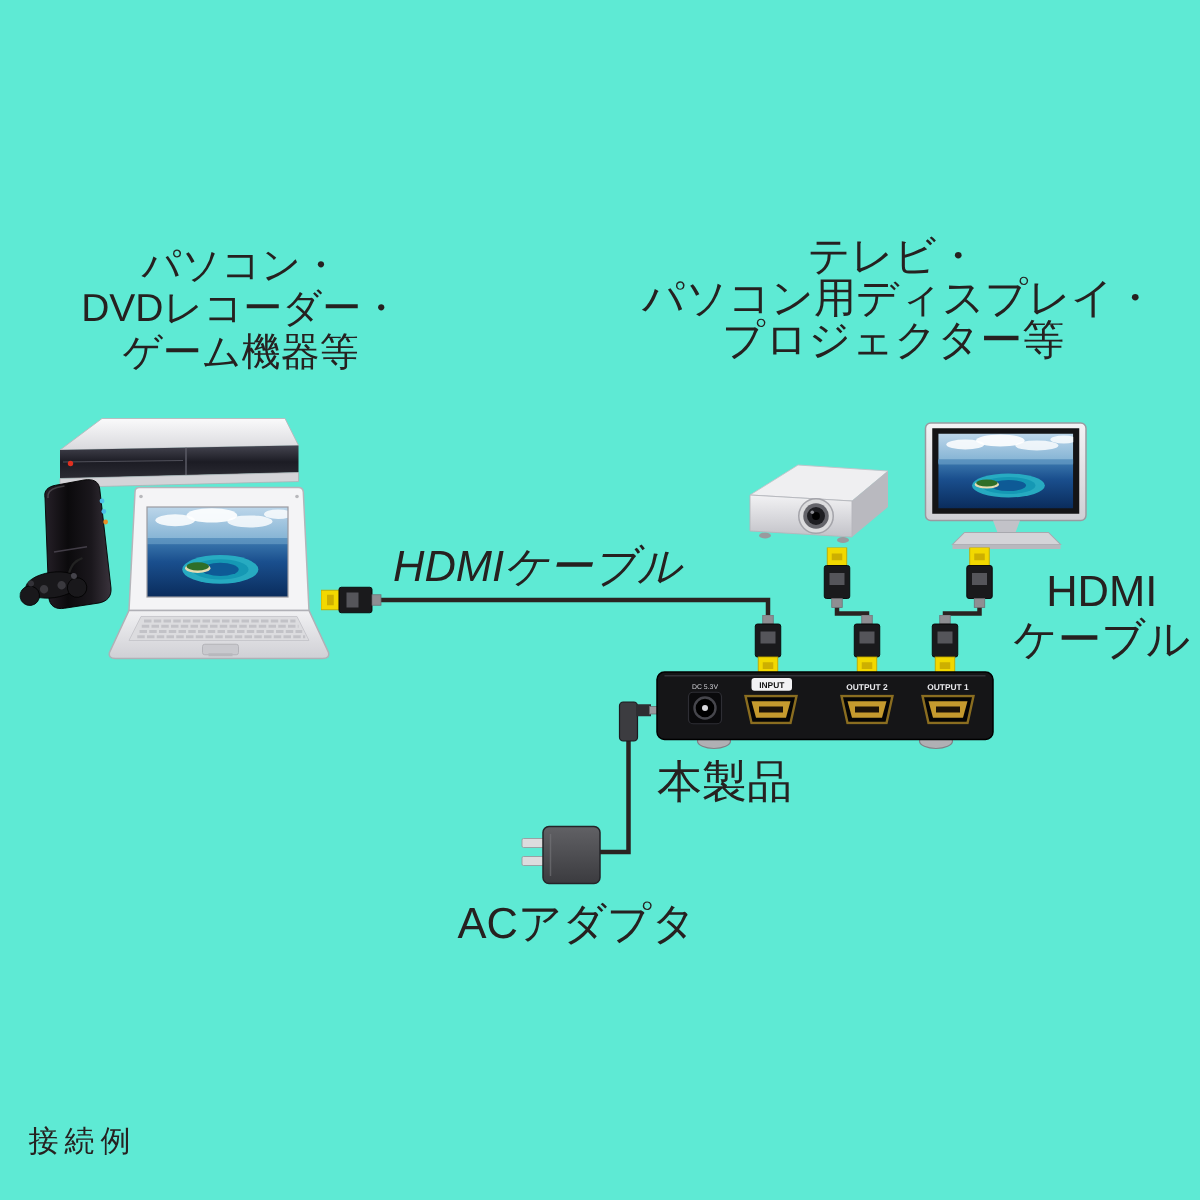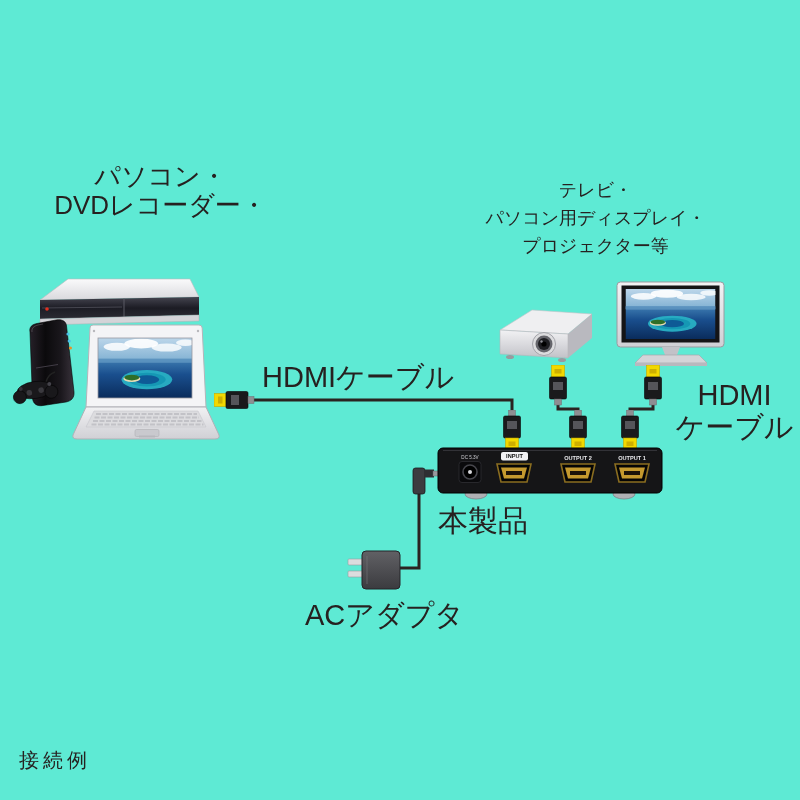--- a/index.html
+++ b/index.html
@@ -4,22 +4,22 @@
 <style>
   html,body{margin:0;padding:0;background:#ffffff;}
   .canvas{
     position:relative;width:800px;height:800px;background:#5eead4;overflow:hidden;
     font-family:"Liberation Sans","DejaVu Sans",sans-serif;color:#262120;
   }
   .art{position:absolute;left:0;top:0;}
   .lbl{position:absolute;white-space:nowrap;color:#262120;}
   .lbl-block{text-align:center;white-space:nowrap;}
   .src-label{left:18px;top:162px;width:285px;font-size:26px;line-height:29px;}
-  .disp-label{left:428px;top:176px;width:335px;font-size:18px;line-height:28px;}
-  .hdmi-left-label{left:262px;top:358px;font-size:29px;}
+  .disp-label{left:428px;top:160px;width:335px;font-size:28px;line-height:28px;font-family:Liberation Mono, monospace;}
+  .hdmi-left-label{left:262px;top:358px;font-size:29px;font-style:italic;}
   .hdmi-right-label{left:667px;top:379px;width:135px;font-size:29px;line-height:32px;text-align:center;}
   .product-label{left:438px;top:501px;width:224px;font-size:30px;text-align:left;}
   .ac-label{left:305px;top:596px;font-size:29px;}
   .caption{left:19px;top:747px;font-size:20px;letter-spacing:4px;}
   svg text{font-family:"Liberation Sans","DejaVu Sans",sans-serif;}
   .port-label{font-size:5.6px;font-weight:bold;fill:#e9e9ec;text-anchor:middle;}
   .input-label-text{font-size:5.6px;font-weight:bold;fill:#141414;text-anchor:middle;}
   .dc-label-text{font-size:4.6px;fill:#cfcfd4;text-anchor:middle;}
 </style>
 </head>
@@ -239,20 +239,21 @@
       <g>
         <text class="port-label" x="632" y="460">OUTPUT 1</text>
         <use href="#hdmiPort" x="614" y="463"></use>
       </g>
     </g>
   </svg>
 
   <div class="lbl src-label lbl-block">
     <div>パソコン・</div>
     <div>DVDレコーダー・</div>
+    <div>ゲーム機器等</div>
   </div>
 
   <div class="lbl disp-label lbl-block">
     <div>テレビ・</div>
     <div>パソコン用ディスプレイ・</div>
     <div>プロジェクター等</div>
   </div>
 
   <div class="lbl hdmi-left-label">HDMIケーブル</div>
 

